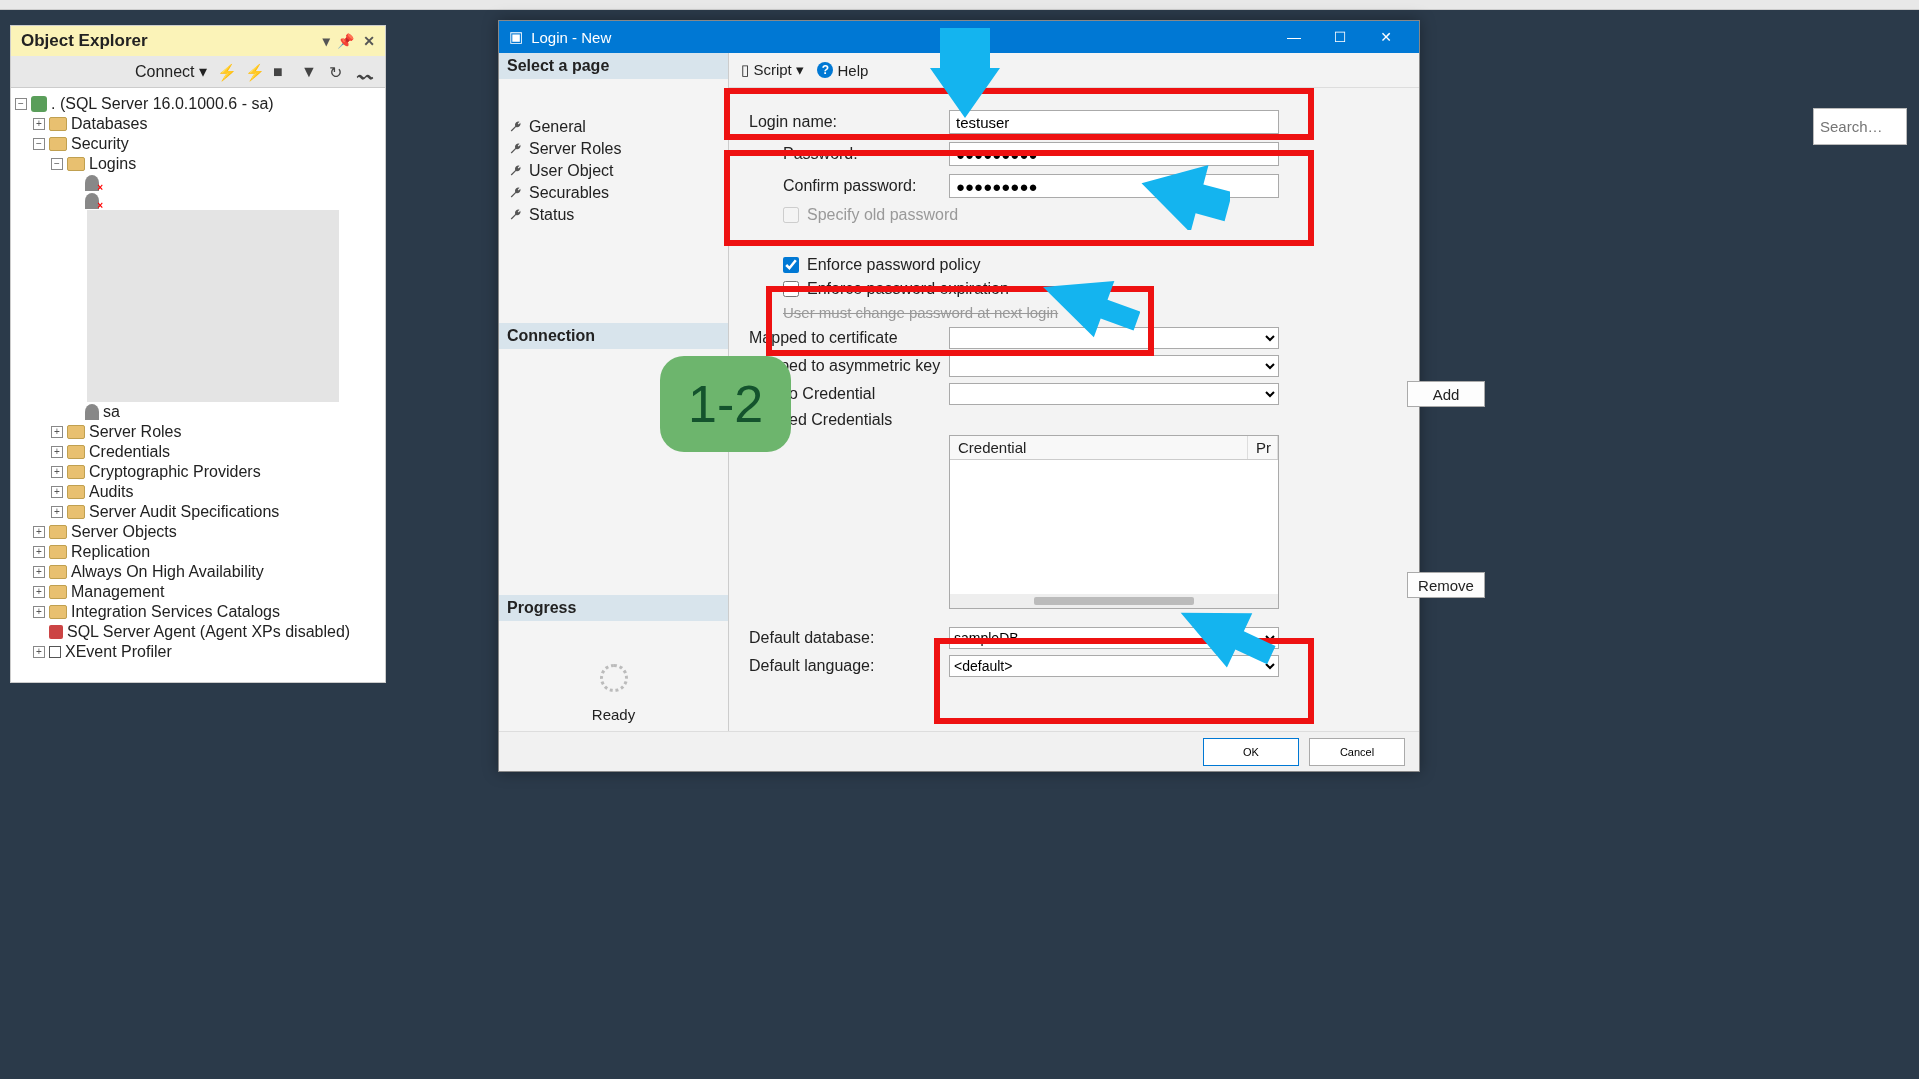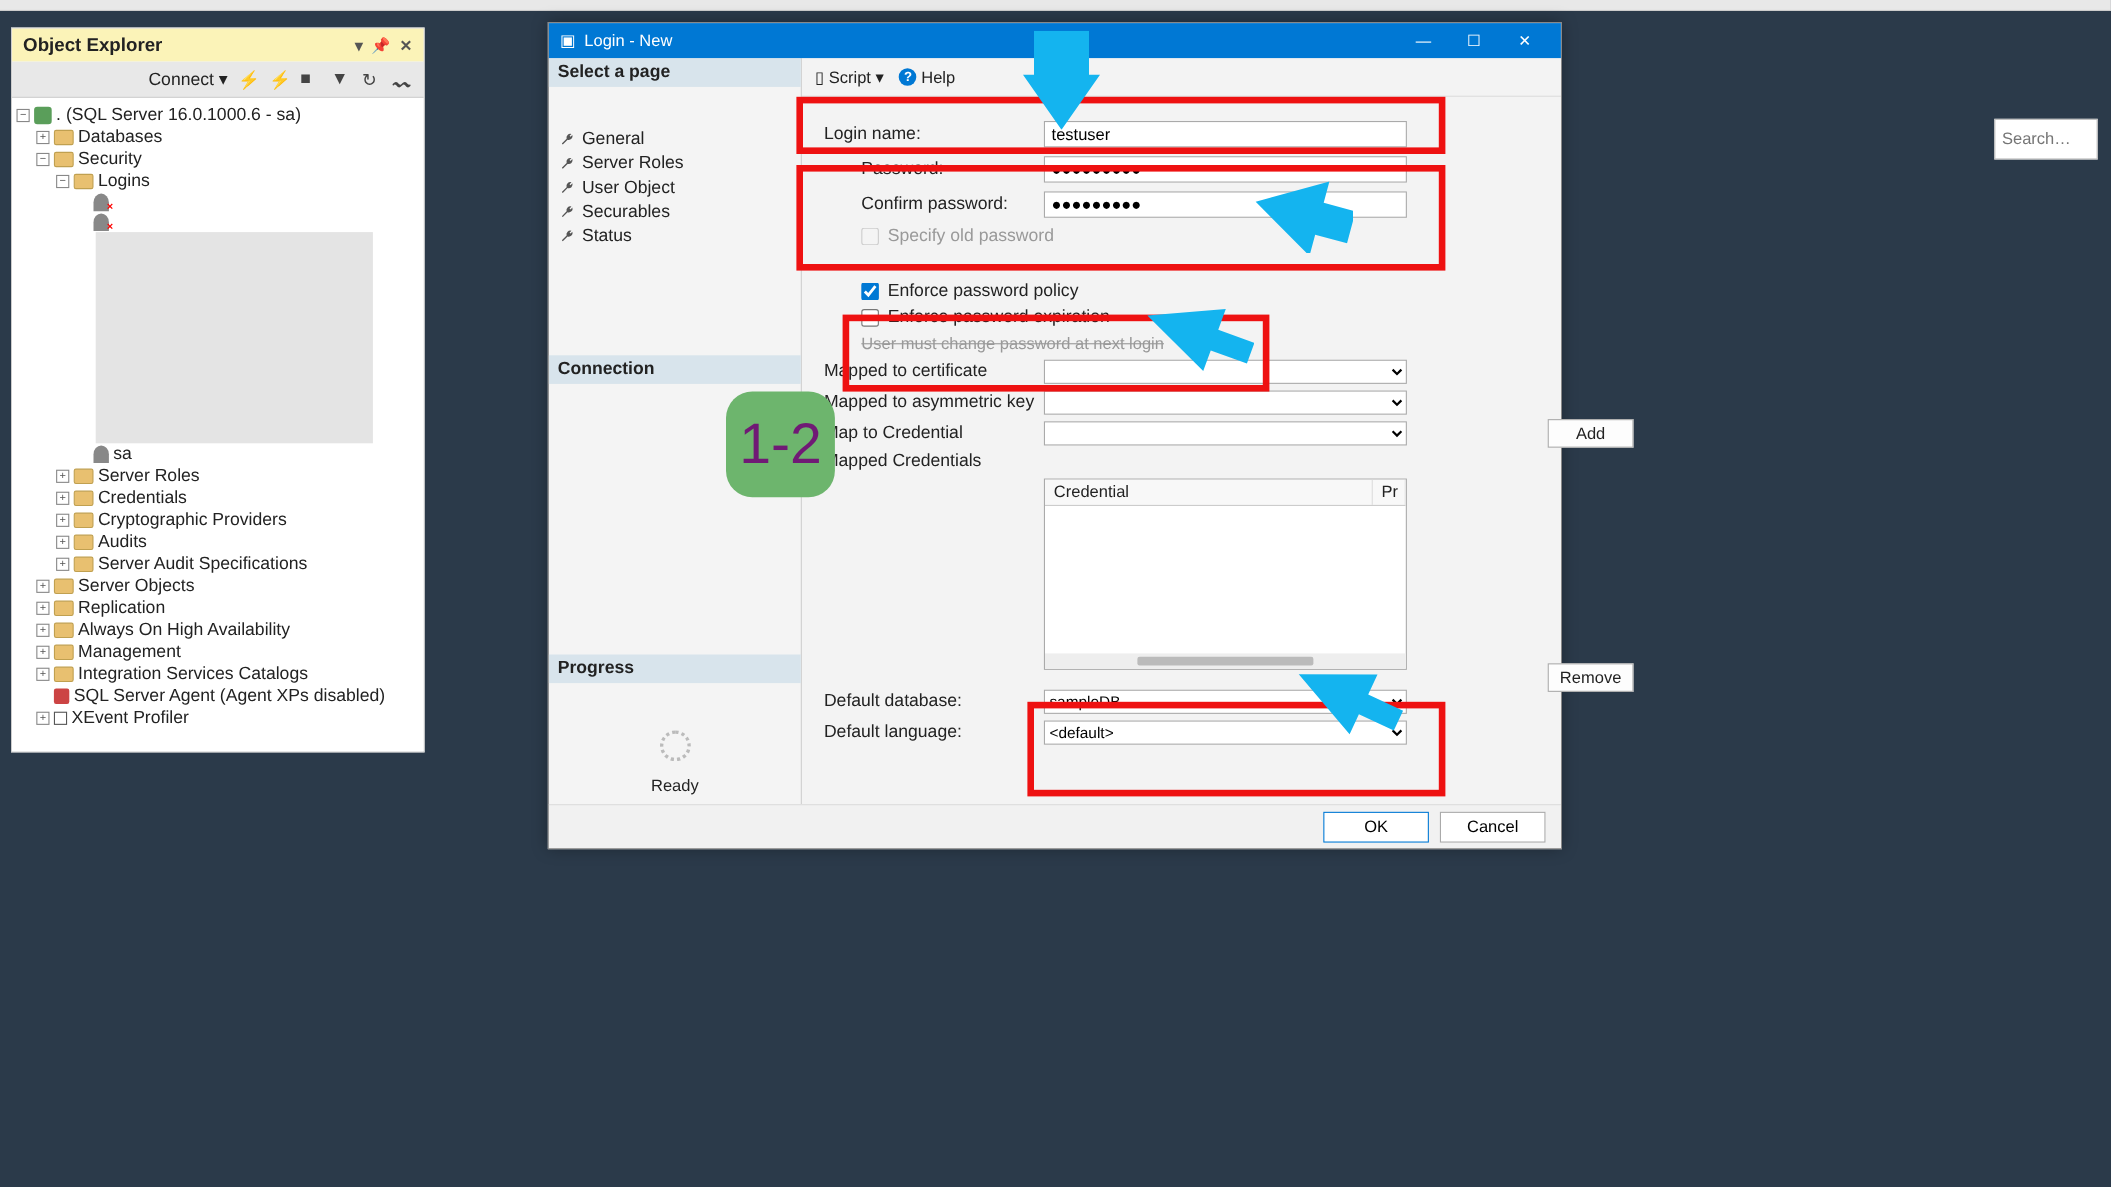--- a/index.html
+++ b/index.html
@@ -63,31 +63,31 @@
 .mapped-row { display: flex; align-items: center; margin: 6px 0; }
 .mapped-row label { width: 200px; font-size: 16px; }
 .mapped-row select { width: 330px; height: 22px; border: 1px solid #aaa; background: #fff; font-size: 14px; }
 .cred-table { width: 330px; height: 174px; border: 1px solid #aaa; background: #fff; margin-left: 200px; position: relative; overflow: hidden; }
 .cred-table-head { display: flex; border-bottom: 1px solid #ccc; background: #f8f8f8; font-size: 15px; }
 .cred-table-head div { padding: 3px 8px; border-right: 1px solid #ddd; }
 .cred-scroll { position: absolute; bottom: 0; left: 0; right: 0; height: 14px; background: #eee; display: flex; align-items: center; justify-content: center; }
 .cred-scroll-thumb { width: 160px; height: 8px; background: #bbb; border-radius: 2px; }
 .side-btn { position: absolute; right: -86px; width: 78px; height: 26px; border: 1px solid #aaa; background: #fdfdfd; font-size: 15px; cursor: pointer; display: flex; align-items: center; justify-content: center; }
 .dlg-footer { position: absolute; bottom: 0; left: 0; right: 0; height: 40px; display: flex; justify-content: flex-end; align-items: center; gap: 10px; padding: 0 14px; border-top: 1px solid #ddd; background: #f1f1f1; }
-.dlg-footer button { width: 96px; height: 28px; border: 1px solid #0078d4; background: #fff; font-size: 15px; cursor: pointer; }
+.dlg-footer button { width: 96px; height: 28px; border: 1px solid #0078d4; background: #fff; font-size: 11px; cursor: pointer; }
 .dlg-footer button.cancel { border-color: #aaa; }
 
 
 .search-field { position: absolute; top: 108px; right: 12px; width: 94px; height: 37px; }
 .search-field input { width: 100%; height: 100%; border: 1px solid #bbb; padding: 0 6px; font-size: 15px; color: #888; }
 
 
 .red-box { position: absolute; border: 6px solid #e11; pointer-events: none; }
 .arrow { position: absolute; pointer-events: none; }
-.badge { position: absolute; background: #6db56d; color: #701a75; border-radius: 24px; padding: 18px 12px; font-size: 52px; font-weight: 400; }
+.badge { position: absolute; background: #6db56d; color: #14532d; border-radius: 24px; padding: 18px 28px; font-size: 52px; font-weight: 400; }
 </style>
 </head>
 <body>
 
 <div class="top-strip"></div>
 
 <div class="obj-explorer">
   <div class="oe-title">
     <span>Object Explorer</span>
     <div class="oe-title-controls">
@@ -317,21 +317,21 @@
         <div style="position:relative">
           <div class="cred-table">
             <div class="cred-table-head">
               <div style="flex:1">Credential</div>
               <div style="width:30px">Pr</div>
             </div>
             <div class="cred-scroll">
                 <div class="cred-scroll-thumb"></div>
               </div>
           </div>
-          <div class="side-btn" style="top:168px;right:-86px;left:auto;position:absolute;margin-left:540px">Remove</div>
+          <div class="side-btn" style="top:137px;right:-86px;left:auto;position:absolute;margin-left:540px">Remove</div>
         </div>
         <div class="mapped-row" style="margin-top:18px">
           <label>Default database:</label>
           <select><option>sampleDB</option></select>
         </div>
         <div class="mapped-row">
           <label>Default language:</label>
           <select><option>&lt;default&gt;</option></select>
         </div>
       </div>

